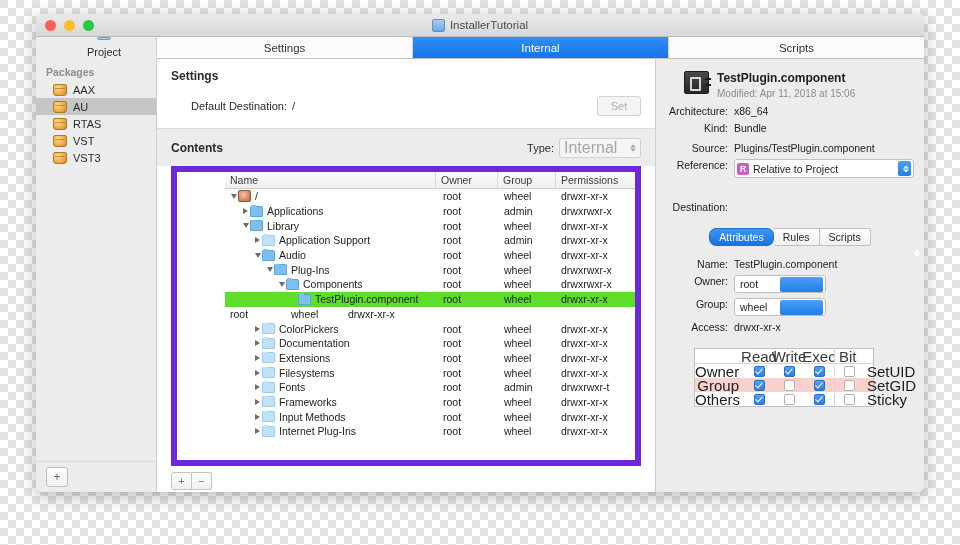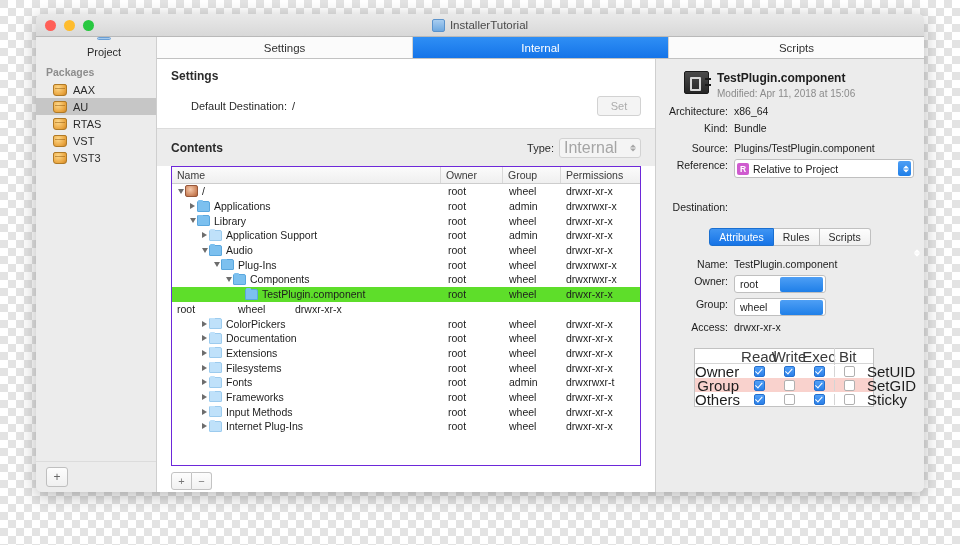--- a/index.html
+++ b/index.html
@@ -135,22 +135,22 @@
   .chev i{
     width:0;height:0;border-left:3px solid transparent;
     border-right:3px solid transparent;display:block;
   }
   .chev i.up{border-bottom:3px solid #a5a5a5;}
   .chev i.dn{border-top:3px solid #a5a5a5;}
   .chev.blue i.up{border-bottom-color:#fff;}
   .chev.blue i.dn{border-top-color:#fff;}
   
   .tablewrap{
-    flex:1;min-height:0;margin:0 14px;border:1px solid #6d28d9;
-    background:#fff;display:flex;flex-direction:column;overflow:hidden;
+    flex:1;min-height:0;margin:0 14px;border:6px solid #6d28d9;
+    background:#fff;display:flex;flex-direction:column;overflow:hidden;padding-left:48px;
   }
   .thead{
     display:flex;height:16px;flex:none;
     background:linear-gradient(#fbfbfb,#efefef);
     border-bottom:1px solid #cdcdcd;font-size:10.5px;color:#3a3a3a;
   }
   .th{display:flex;align-items:center;padding-left:5px;border-right:1px solid #d8d8d8;}
   .th:last-child{border-right:none;}
   .c-name{flex:1;min-width:0;}
   .c-owner{width:56px;flex:none;}
@@ -246,21 +246,21 @@
     display:flex;justify-content:center;margin:10px 0 12px 0;
   }
   .segctl div{
     height:16px;padding:0 9px;border:1px solid #c0c0c0;border-left:none;
     background:linear-gradient(#fdfdfd,#f0f0f0);
     display:flex;align-items:center;font-size:10.5px;color:#2b2b2b;
   }
   .segctl div:first-child{border-left:1px solid #c0c0c0;border-radius:3px 0 0 3px;}
   .segctl div:last-child{border-radius:0 3px 3px 0;}
   .segctl div.active{
-    background:linear-gradient(#3f95f3,#1673e6);color:#fff;border-color:#1a6fd0;
+    background:linear-gradient(#3f95f3,#1673e6);color:#fff;border-color:#1a6fd0;border-radius:7px;
   }
   .small-popup{
     display:flex;align-items:center;height:16px;width:86px;
     border:1px solid #bfbfbf;border-radius:3px;background:#fff;
     padding:0 2px;
   }
   .small-popup span{flex:1;padding-left:3px;}
   
   .matrix{
     margin:10px 0 0 38px;width:178px;border:1px solid #c2c2c2;

